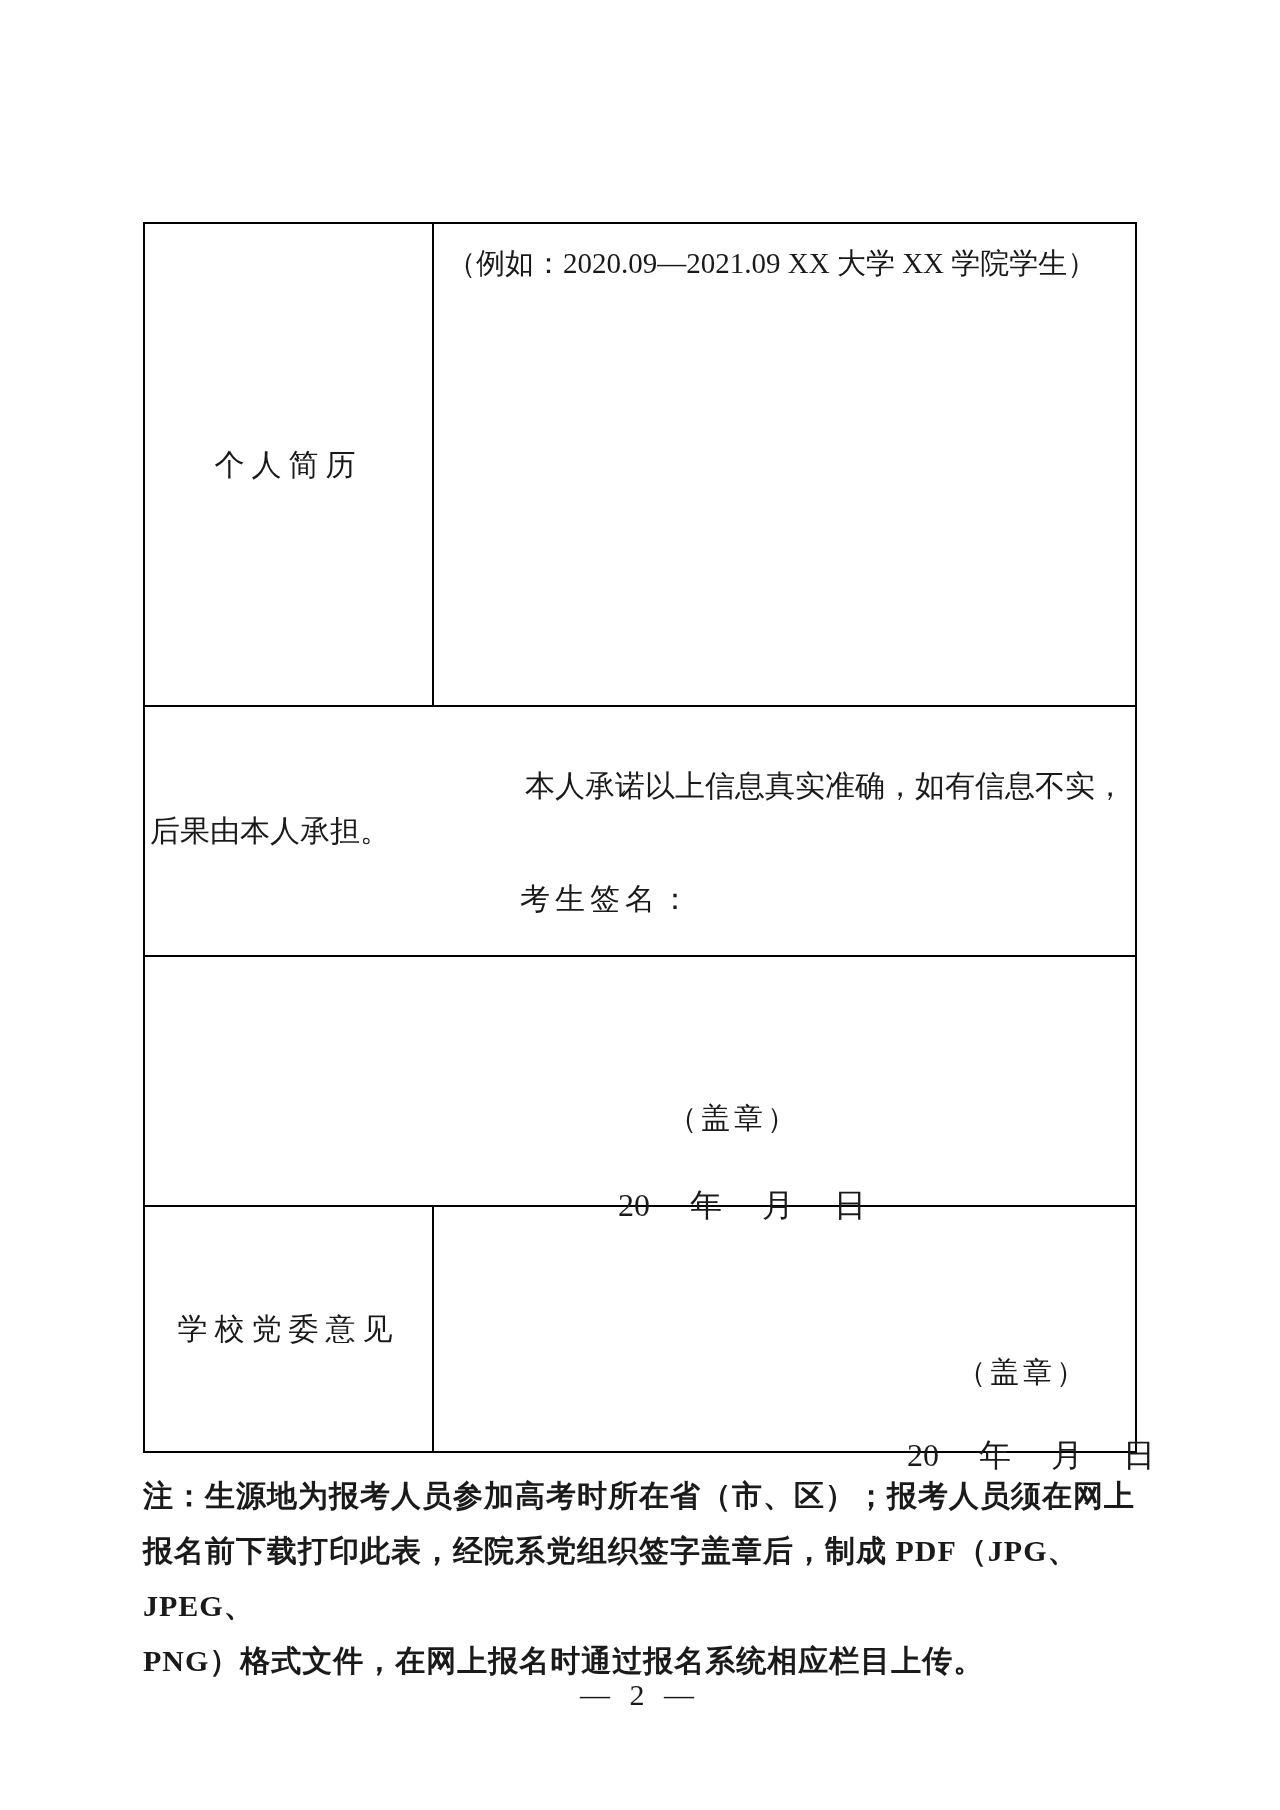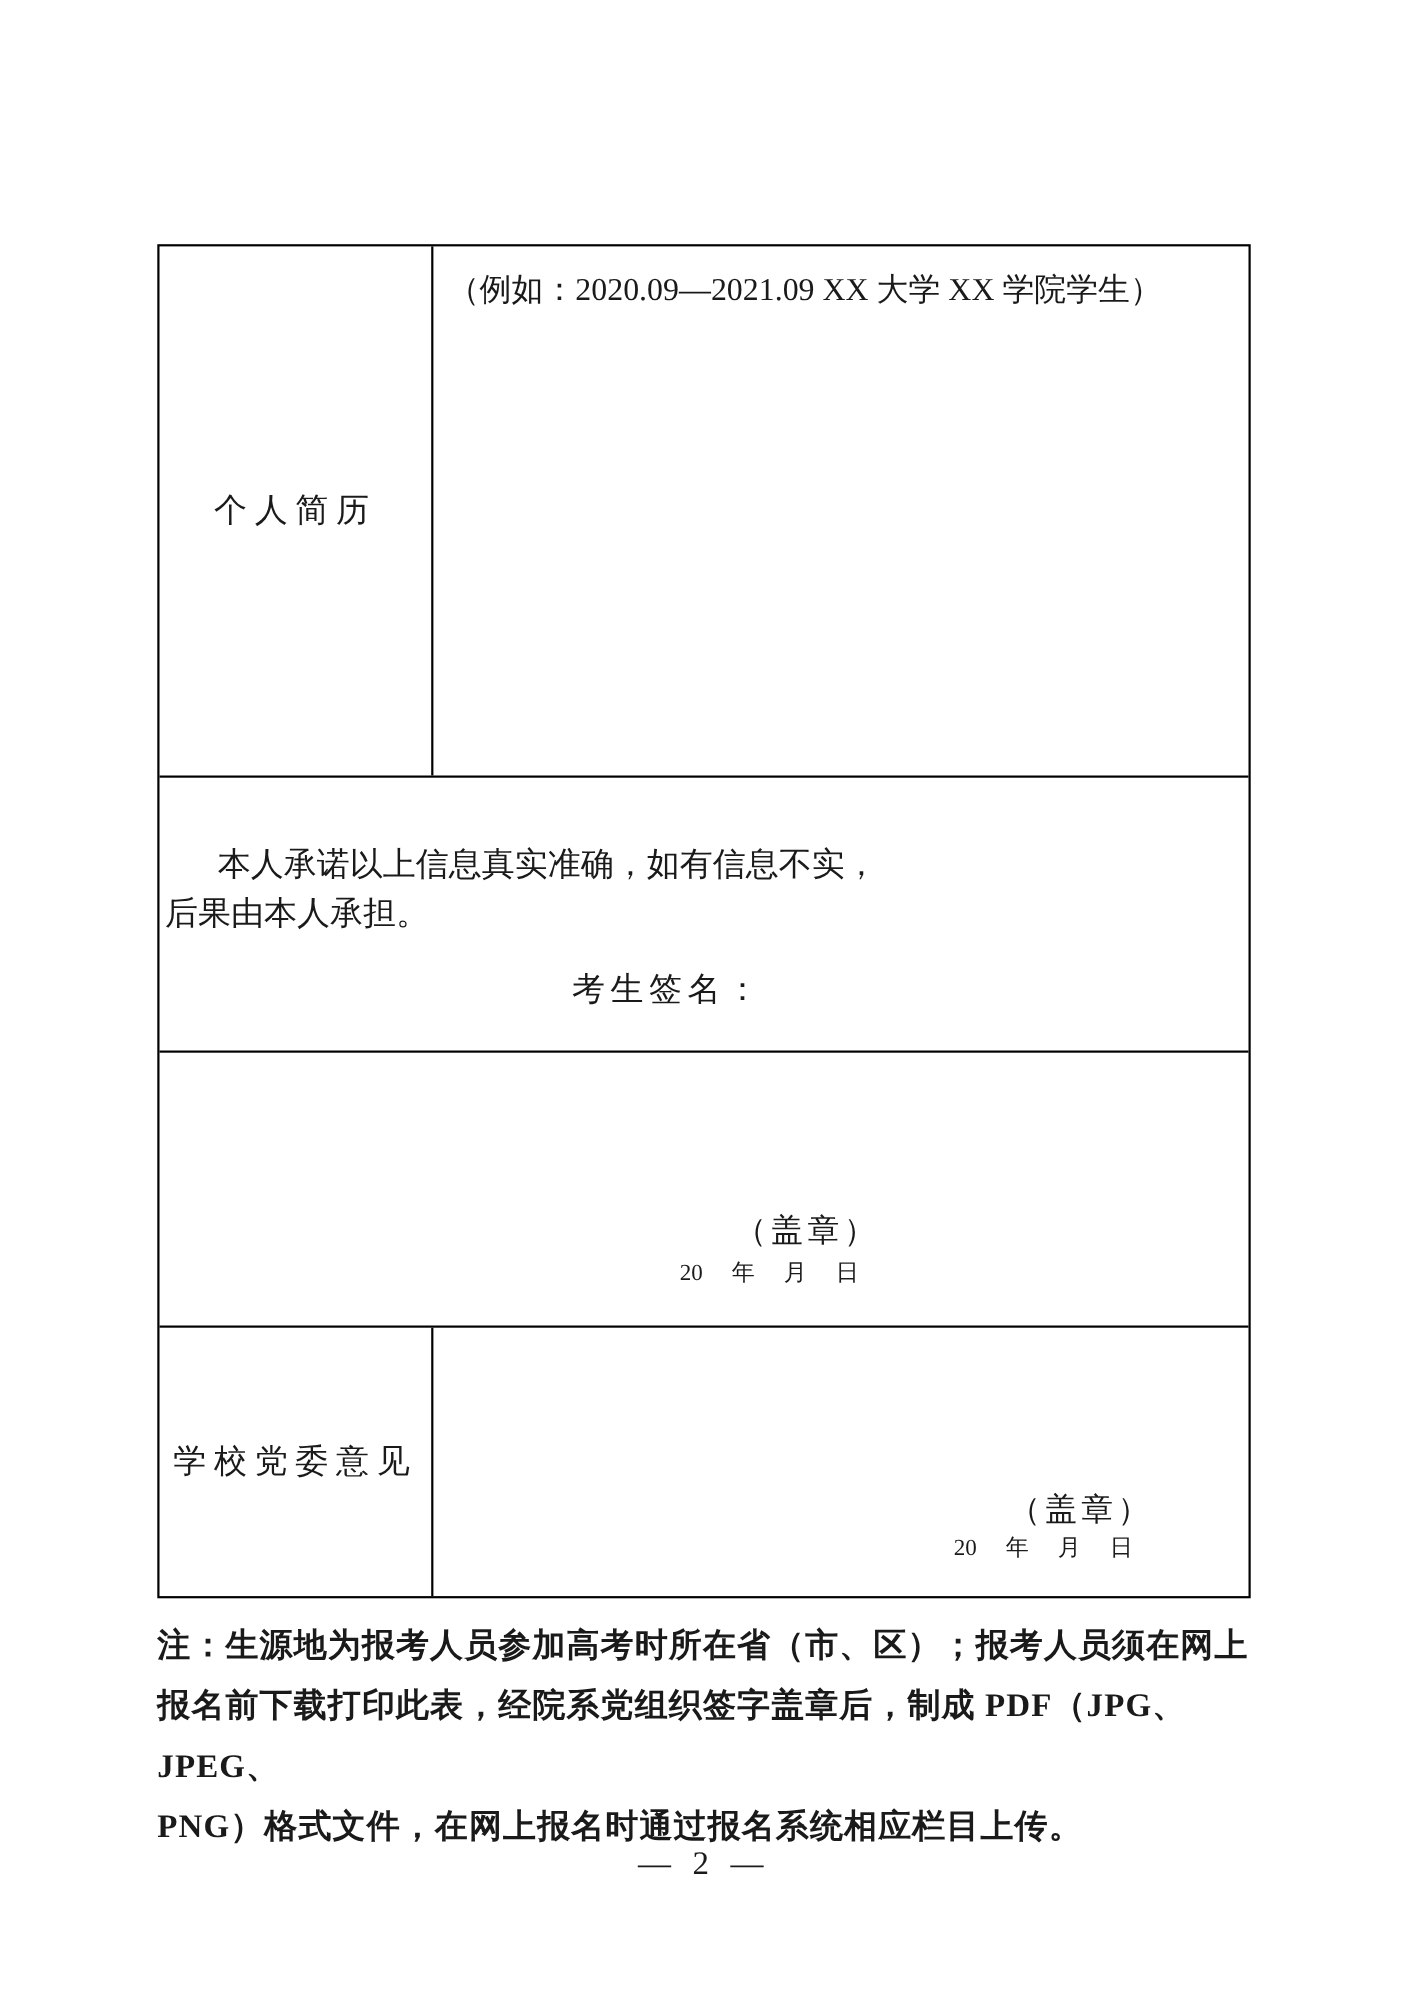--- a/index.html
+++ b/index.html
@@ -31,21 +31,21 @@
     display: flex;
     box-sizing: border-box;
     border-bottom: 2px solid #000;
   }
   .trow:last-child { border-bottom: none; }
   .row-resume  { height: 483px; }
   .row-promise { height: 250px; }
   .row-dept    { height: 250px; }
   .row-school  { flex: 1; }
   .cell-label {
-    width: 249px;
+    width: 289px;
     border-right: 2px solid #000;
     box-sizing: border-box;
     display: flex;
     flex-direction: column;
     align-items: center;
     justify-content: center;
     font-size: 30px;
     letter-spacing: 7px;
     text-align: center;
     line-height: 42px;
@@ -65,42 +65,43 @@
     font-size: 29px;
   }
   .promise-text {
     position: absolute;
     top: 56px;
     left: 5px;
     right: 10px;
     font-size: 30px;
     line-height: 45px;
   }
-  .promise-line1 { text-indent: 48px; }
+  .promise-line1 { text-indent: 48px; text-align: right; }
   .signature-line {
     position: absolute;
     top: 172px;
     left: 375px;
     font-size: 30px;
     letter-spacing: 5px;
     white-space: nowrap;
   }
   .seal-line {
     position: absolute;
     left: 523px;
     white-space: nowrap;
     font-size: 29px;
     letter-spacing: 4px;
     font-family: Liberation Serif, serif;
   }
   .date-line {
     position: absolute;
     left: 473px;
     white-space: nowrap;
-    font-size: 21px;
+    font-size: 32px;
+    margin-top: 41px;
   }
   .seal-top  { top: 142px; }
   .date-top  { top: 186px; }
   .seal-top2 { top: 146px; }
   .date-top2 { top: 186px; }
   .note-block {
     position: absolute;
     left: 143px;
     top: 1468px;
     width: 1000px;

